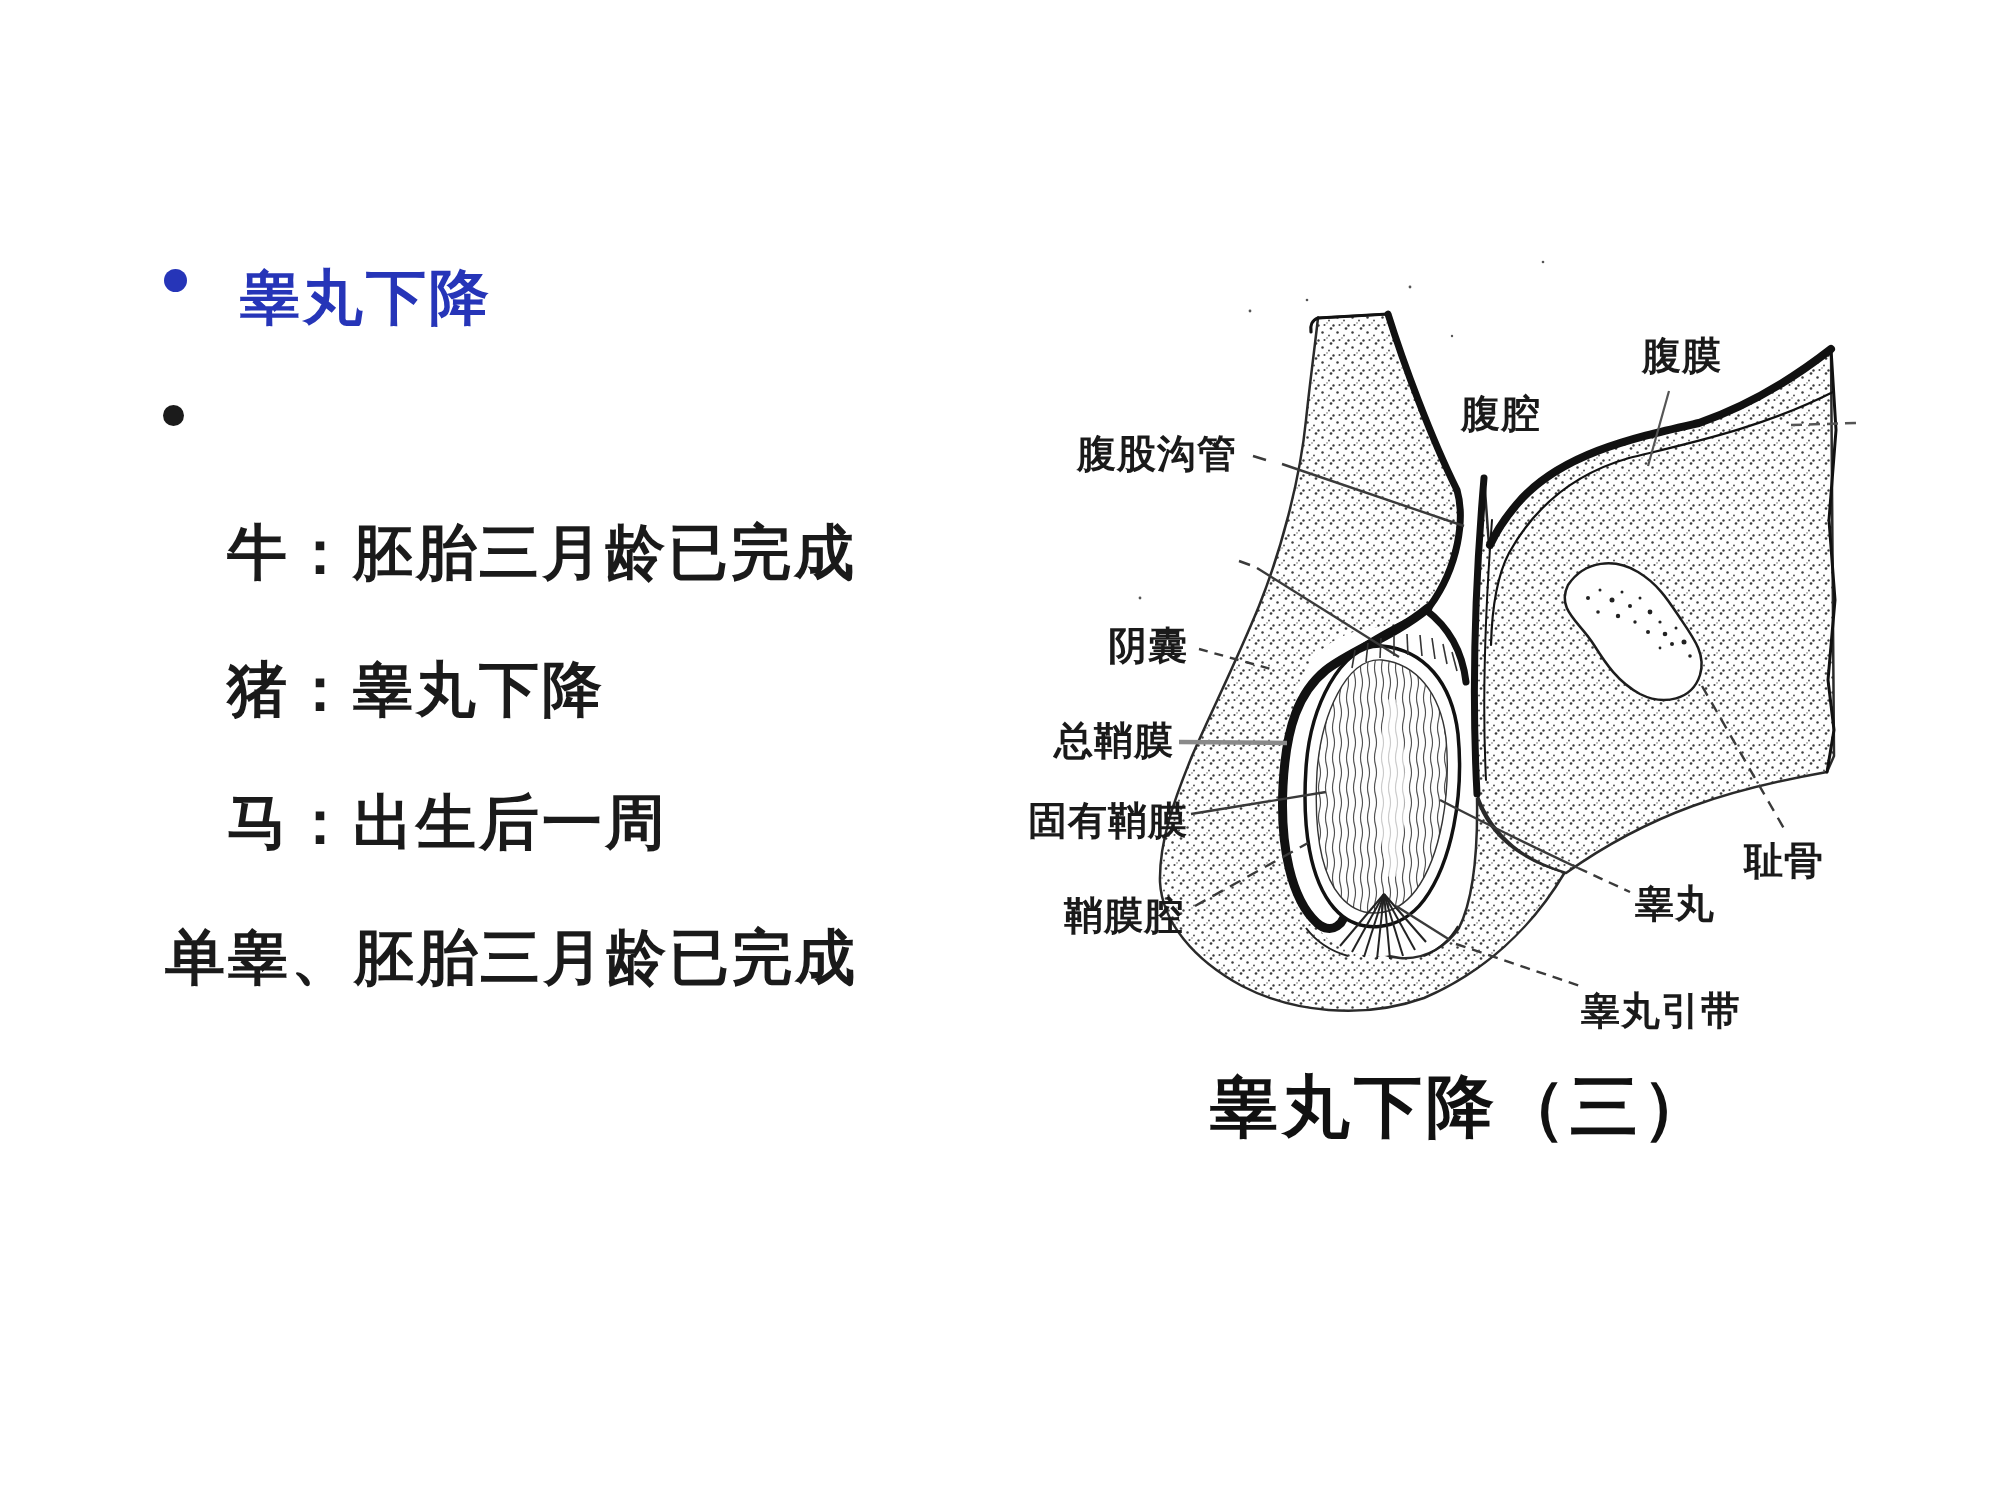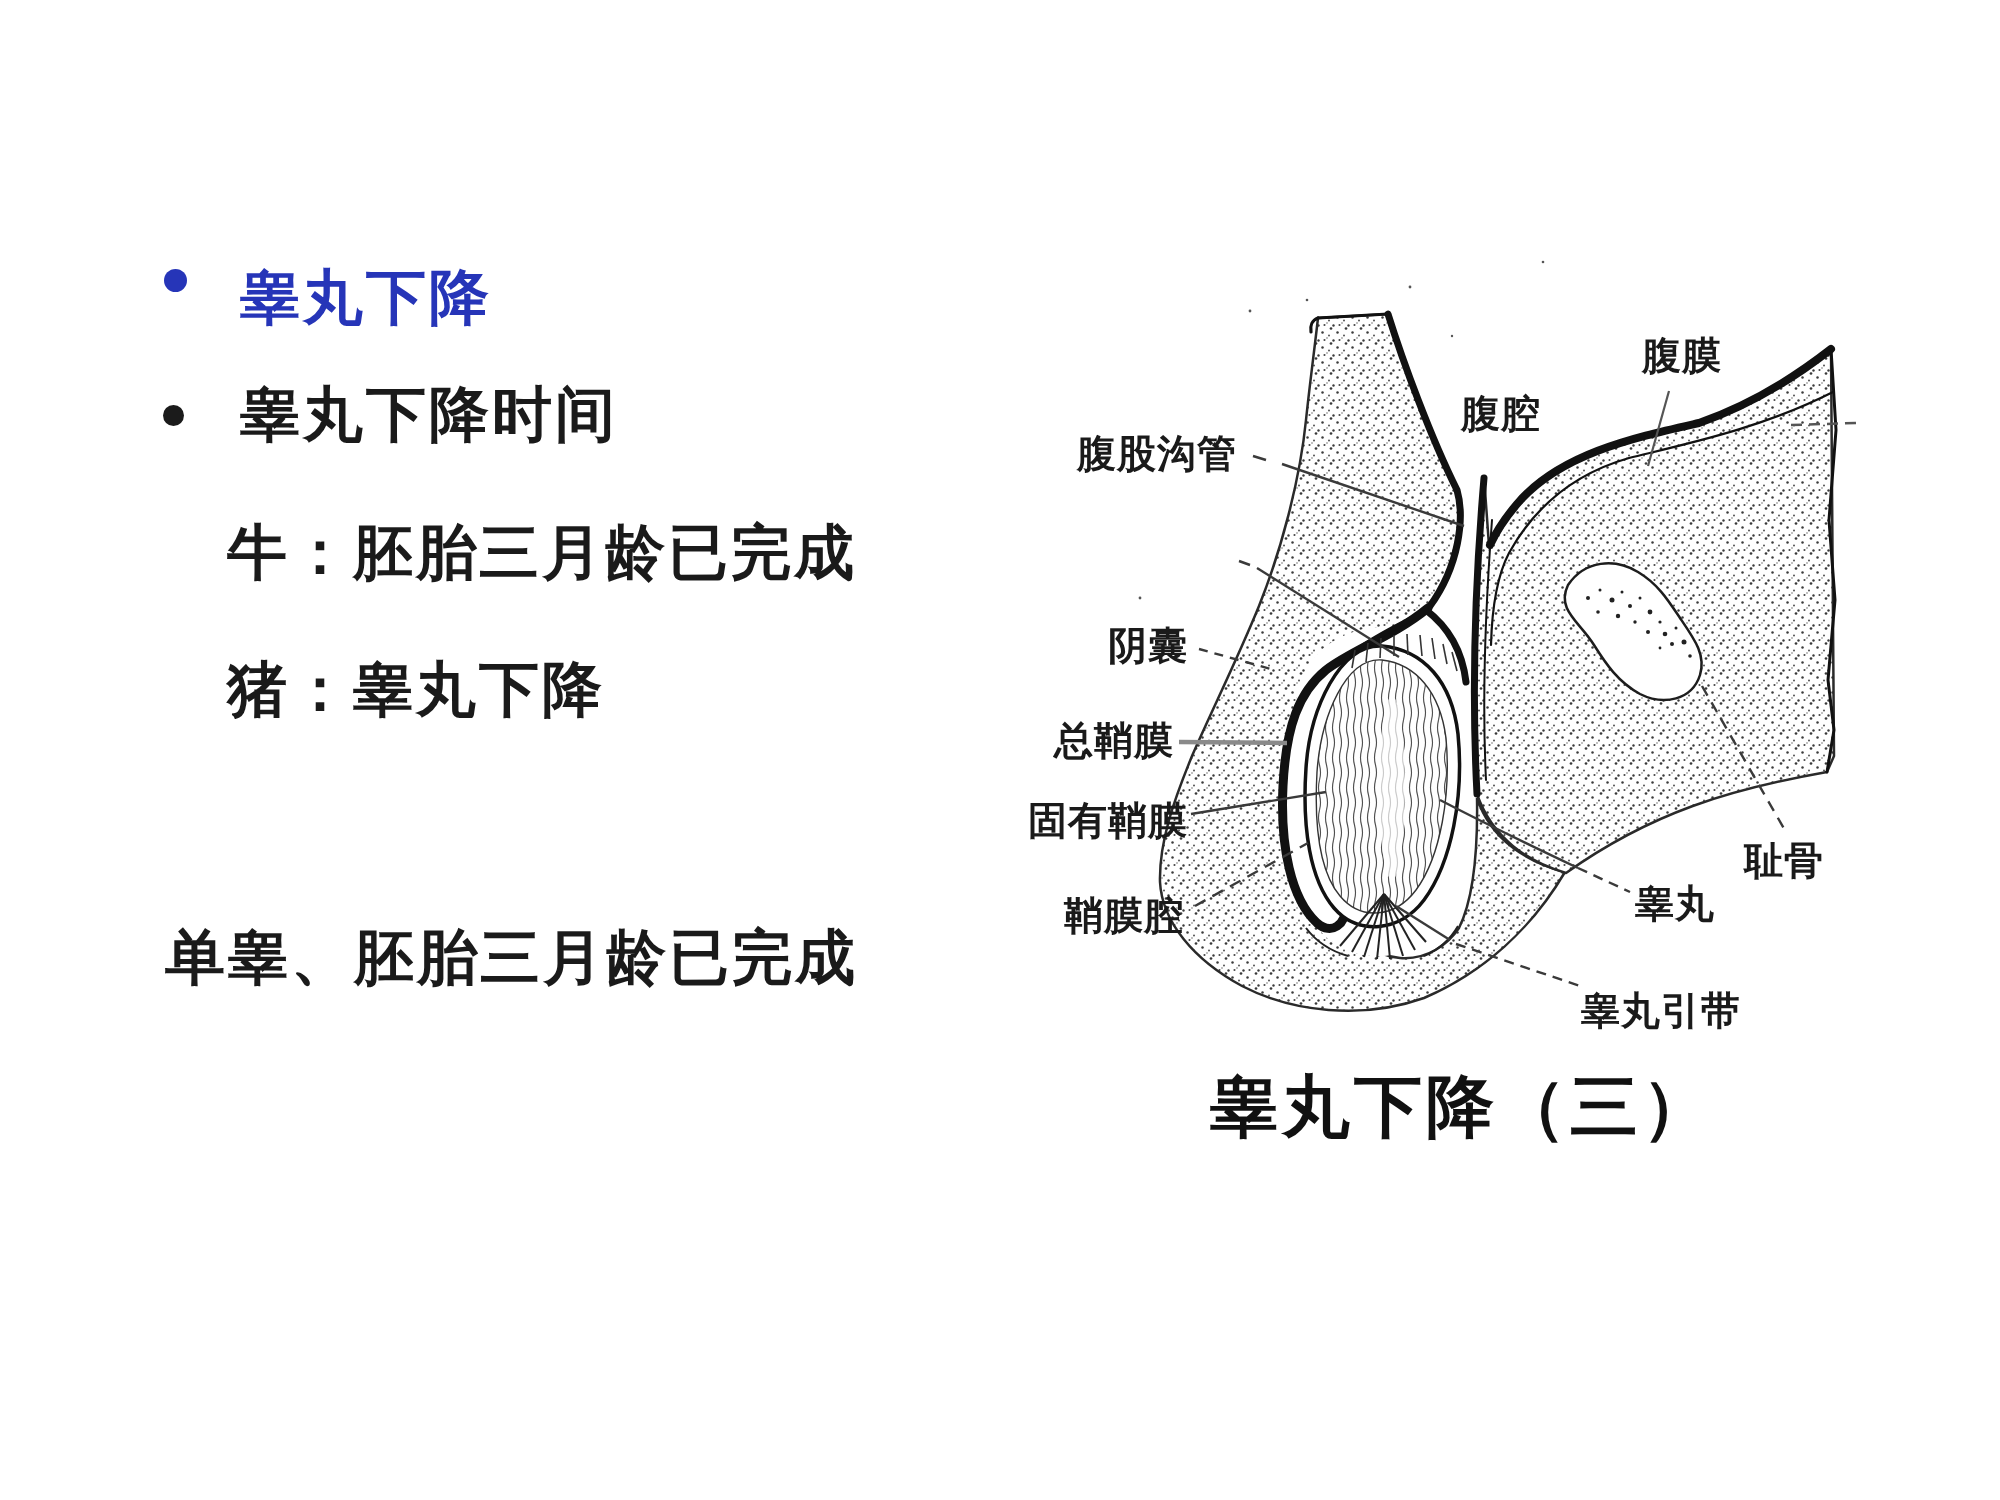--- a/index.html
+++ b/index.html
@@ -26,23 +26,23 @@
 </style>
 </head>
 <body>
 
 <div id="canvas">
 
   <span class="bullet-dot blue" style="left:164px;top:269px;width:23px;height:23px;"></span>
   <span class="bullet-dot" style="left:163px;top:405px;width:21px;height:21px;"></span>
 
   <div class="bullet-line" style="left: 240px; top: 266px; color: rgb(38, 53, 184);">睾丸下降</div>
-  <div class="bullet-line" style="left: 240px; top: 383px; color: rgb(26, 26, 26);">睾丸下降时间</div>
   <div class="bullet-line" style="left: 227px; top: 521px; color: rgb(26, 26, 26);">牛：胚胎三月龄已完成</div>
   <div class="bullet-line" style="left: 227px; top: 658px; color: rgb(26, 26, 26);">猪：睾丸下降</div>
+  <div class="bullet-line" style="left: 227px; top: 791px; color: rgb(26, 26, 26);">马：出生后一周</div>
   <div class="bullet-line" style="left: 165px; top: 926px; color: rgb(26, 26, 26);">单睾、胚胎三月龄已完成</div>
 
   <svg style="position:absolute;left:0;top:0;" width="2000" height="1500" viewBox="0 0 2000 1500">
     <defs>
       <pattern id="stip" width="15" height="15" patternUnits="userSpaceOnUse">
         <rect width="15" height="15" fill="#ffffff"></rect>
         <circle cx="2.5" cy="2.5" r="1.25" fill="#3c3c3c"></circle>
         <circle cx="9" cy="5.5" r="0.95" fill="#4a4a4a"></circle>
         <circle cx="13.5" cy="10.5" r="1.2" fill="#3c3c3c"></circle>
         <circle cx="4.5" cy="10" r="1.05" fill="#444"></circle>

